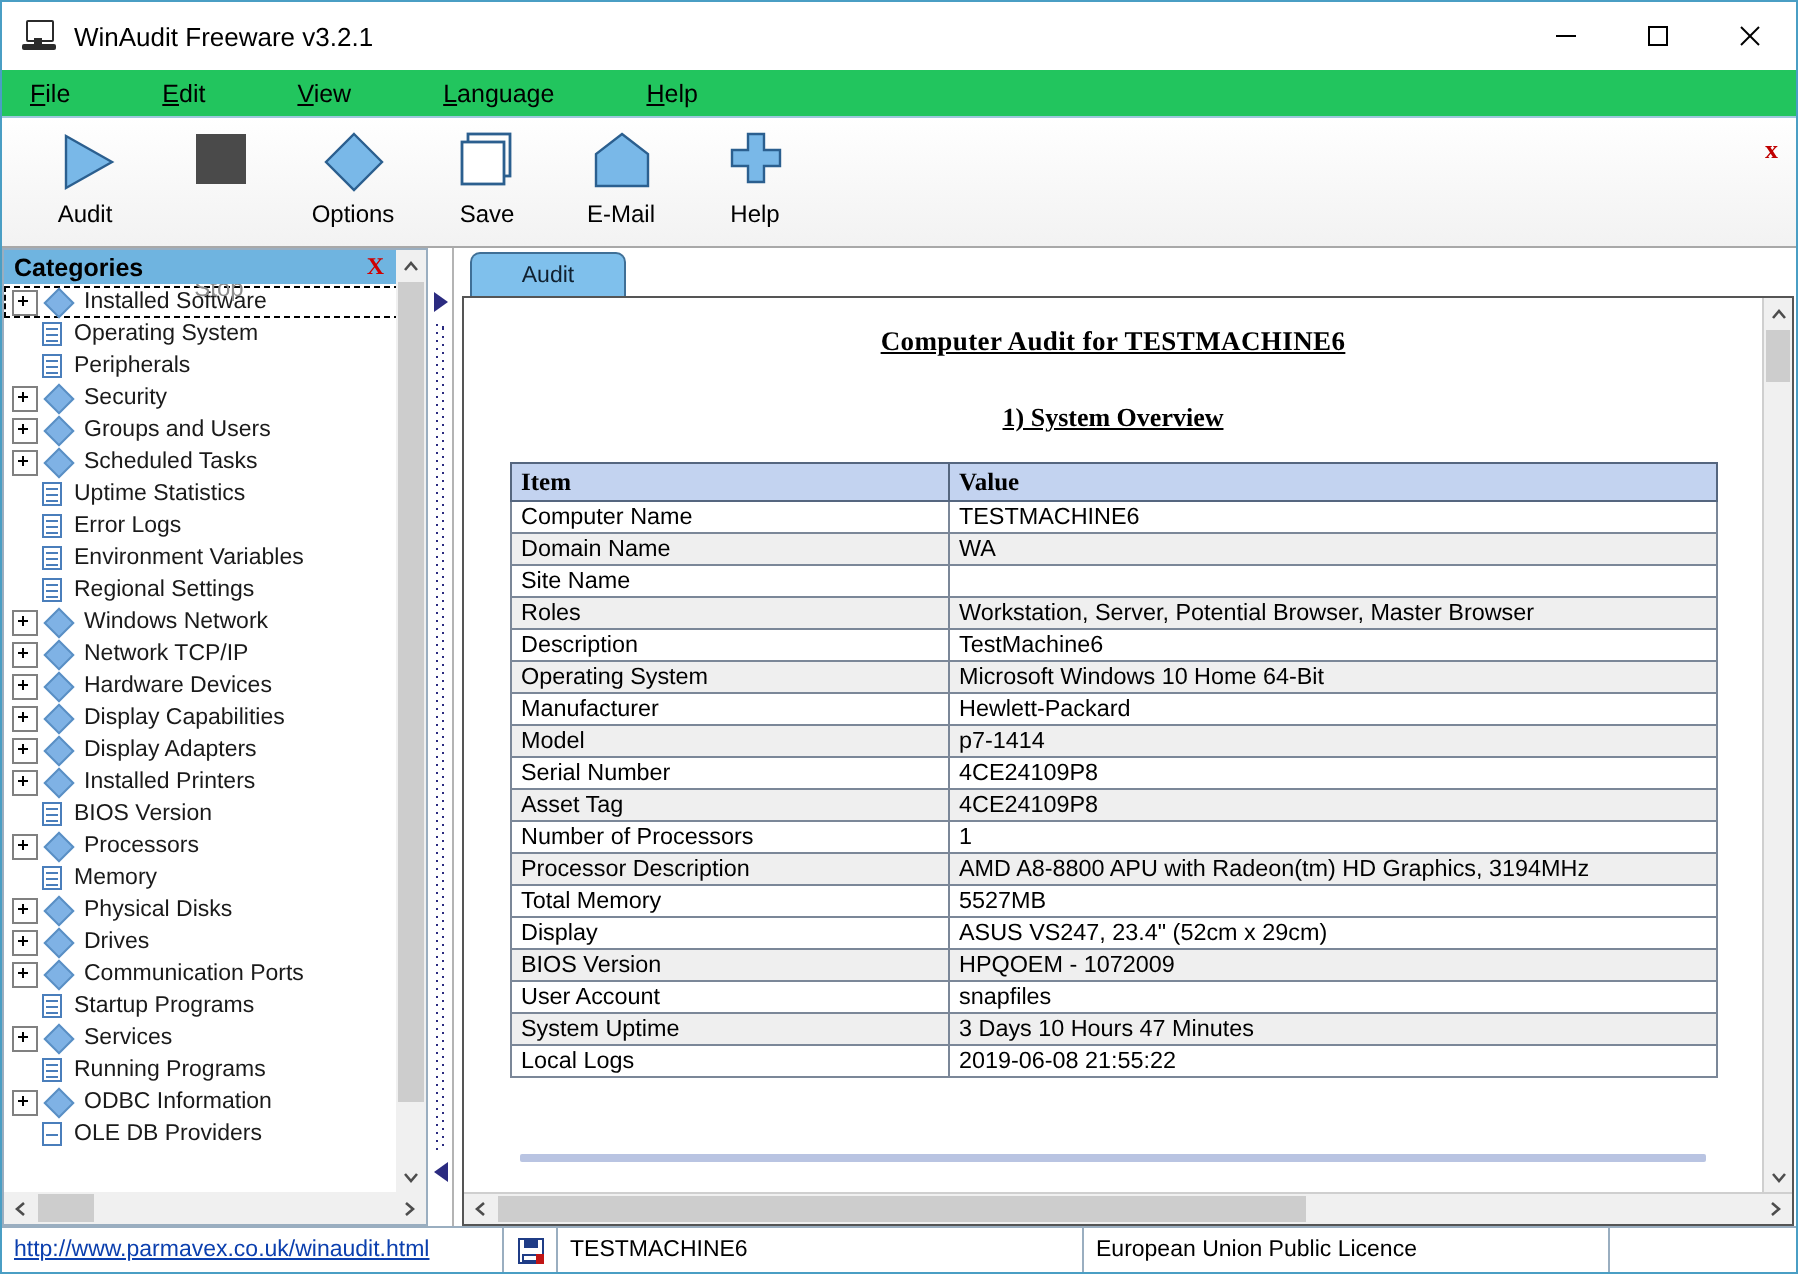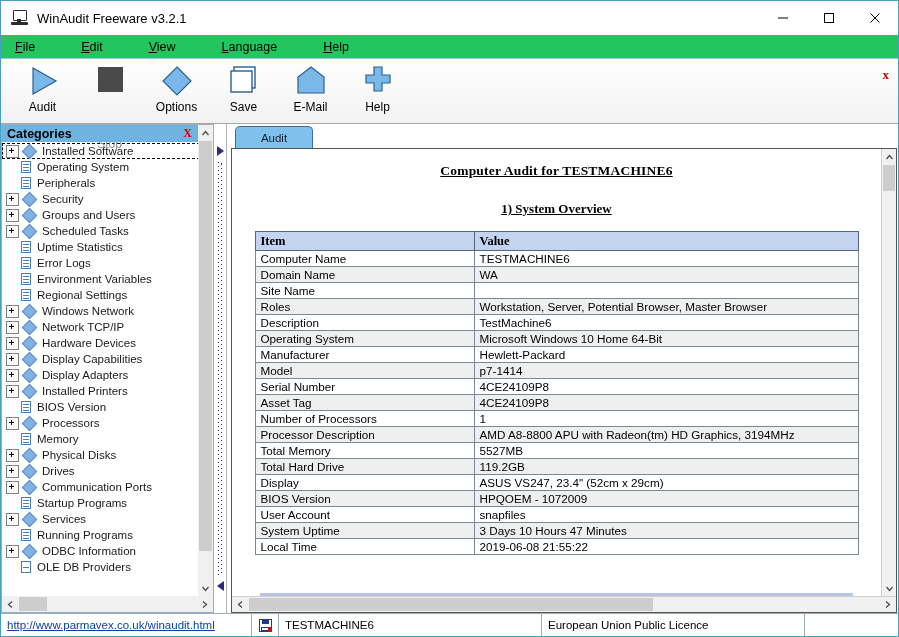--- a/index.html
+++ b/index.html
@@ -656,42 +656,38 @@
                       <td>1</td>
                     </tr>
                     <tr class="alt">
                       <td class="k">Processor Description</td>
                       <td>AMD A8-8800 APU with Radeon(tm) HD Graphics, 3194MHz</td>
                     </tr>
                     <tr>
                       <td class="k">Total Memory</td>
                       <td>5527MB</td>
                     </tr>
-                    <tr class="alt">
-                      <td class="k">Total Hard Drive</td>
-                      <td>119.2GB</td>
-                    </tr>
                     <tr>
                       <td class="k">Display</td>
                       <td>ASUS VS247, 23.4" (52cm x 29cm)</td>
                     </tr>
                     <tr class="alt">
                       <td class="k">BIOS Version</td>
                       <td>HPQOEM - 1072009</td>
                     </tr>
                     <tr>
                       <td class="k">User Account</td>
                       <td>snapfiles</td>
                     </tr>
                     <tr class="alt">
                       <td class="k">System Uptime</td>
                       <td>3 Days 10 Hours 47 Minutes</td>
                     </tr>
                     <tr>
-                      <td class="k">Local Time</td>
+                      <td class="k">Local Logs</td>
                       <td>2019-06-08 21:55:22</td>
                     </tr>
                   </tbody>
               </table>
               <div class="hr-blue"></div>
 
             </div>
           </div>
           <div class="dsb-v">
             <div class="sb-btn">

